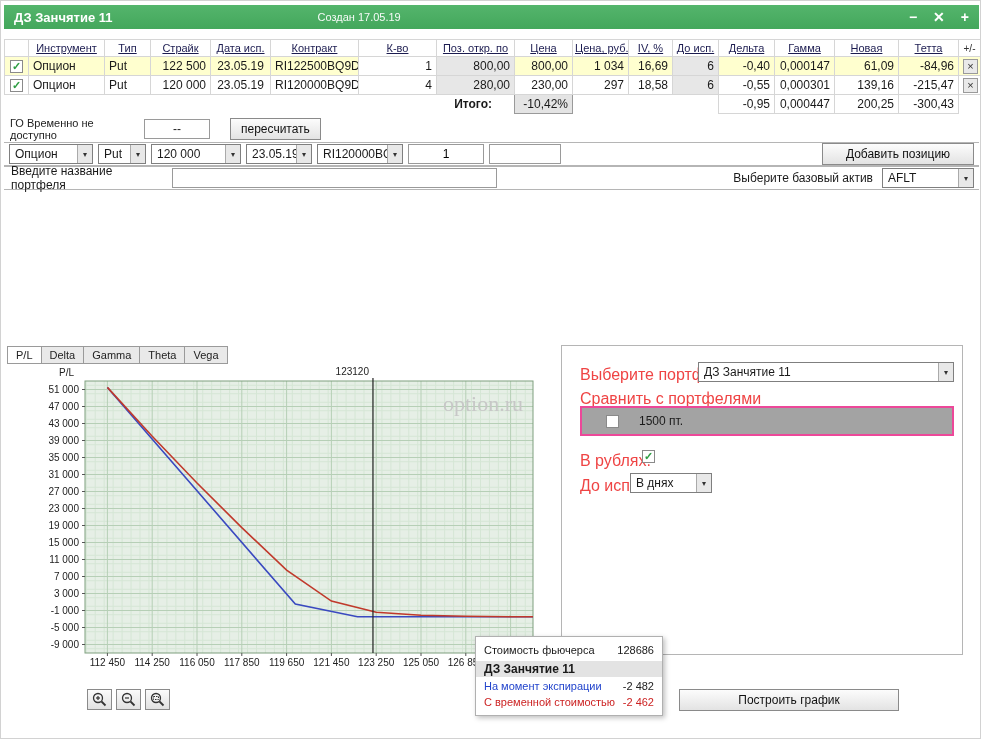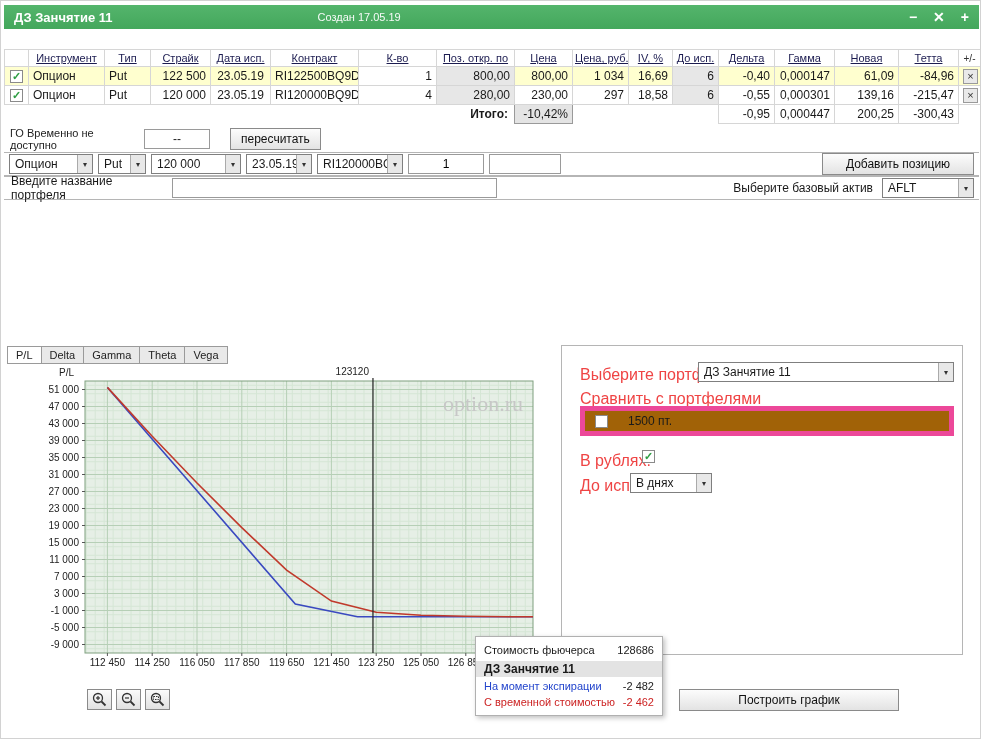--- a/index.html
+++ b/index.html
@@ -7,35 +7,35 @@
   .app{position:relative;width:981px;height:739px;background:#fff;border:1px solid #d2d2d2;overflow:hidden}
 
   
   .window{position:absolute;left:3px;top:4px;width:975px}
   .titlebar{height:24px;background:linear-gradient(var(--titlebar-top),var(--accent-green));display:flex;align-items:center;padding:0 10px;color:#fff}
   .tb-title{font-weight:bold;font-size:13px}
   .tb-created{margin-left:205px;font-size:11px;opacity:.95}
   .tb-controls{margin-left:auto;display:flex;gap:16px;align-items:center}
   .tb-btn{cursor:pointer;font-weight:bold;font-size:14px;line-height:1}
 
-  table.pos-table{width:975px;border-collapse:collapse;table-layout:fixed;margin-top:20px}
+  table.pos-table{width:975px;border-collapse:collapse;table-layout:fixed;margin-top:10px}
   .pos-table th{font-weight:normal;font-size:11px;padding:2px 2px;border:1px solid #d6d6d6;text-align:center;height:17px;white-space:nowrap;overflow:hidden}
   .hlink{text-decoration:underline;color:#1c1c50;cursor:pointer;white-space:nowrap}
   .hpm{font-size:10px;color:#333}
   .pos-table td{border:1px solid #d6d6d6;padding:1px 4px;height:19px;font-size:12px;white-space:nowrap;overflow:hidden}
   tr.ry td{background:var(--row-yellow)}
   tr.rw td{background:#fff}
   .pos-table td.gc{background:#e7e7e7}
   .pos-table td.wc{background:#fff}
   .al{text-align:left}.ar{text-align:right}.ac{text-align:center}
   .tc-c{text-align:center;padding:0}
   .cb{display:inline-block;width:13px;height:13px;border:1px solid #8a8a8a;background:#fff;font-size:11px;line-height:11px;text-align:center;color:#2f9e44;font-weight:bold;cursor:pointer;vertical-align:middle}
   .del{display:inline-block;width:15px;height:15px;border:1px solid #9a9a9a;background:#e9e9e9;font-size:11px;line-height:13px;text-align:center;color:#333;cursor:pointer;vertical-align:middle}
   tr.tot td{border:none;background:#fff}
-  tr.tot td.itogo{font-weight:bold;text-align:right;padding-right:6px}
+  tr.tot td.itogo{font-weight:bold;text-align:right;padding-right:22px}
   tr.tot td.ivtot{background:#e4e4e4;border:1px solid #9a9a9a;text-align:right}
   tr.tot td.num{border:1px solid #d6d6d6;text-align:right}
 
   .go-row{display:flex;align-items:center;margin-top:2px;height:26px}
   .go-label{width:134px;font-size:11px;line-height:12px;padding-left:6px;color:#222}
   .go-box{width:66px;height:20px;border:1px solid #9a9a9a;text-align:center;line-height:18px;margin-left:6px;background:#fff}
   .btn{height:22px;border:1px solid #8a8a8a;background:linear-gradient(#fcfcfc,#e3e3e3);font-family:inherit;font-size:12px;padding:0 10px;cursor:pointer;color:#111}
   .recalc{margin-left:20px}
 
   .sec-title{font-size:15px;font-weight:bold;margin:2px 0 1px 6px;line-height:18px;color:#111}
@@ -67,21 +67,21 @@
   .chart-panel{position:absolute;left:6px;top:2px;width:548px}
   #chart-mount{margin-top:1px}
   .zoom-row{position:absolute;left:86px;top:345px;display:flex;gap:4px}
   .zbtn{width:25px;height:21px;border:1px solid #8a8a8a;background:linear-gradient(#fbfbfb,#e1e1e1);display:flex;align-items:center;justify-content:center;padding:0;cursor:pointer}
 
   .right-panel{position:absolute;left:560px;top:2px;width:402px}
   .right-panel .tabs{margin-left:5px}
   .panel-box{border:1px solid #b5b5b5;background:#fff;height:310px;position:relative;margin-top:-1px}
   .rp-label{position:absolute;font-size:16px;color:#ef4444}
   .rp-sel-portfolio{position:absolute;left:136px;top:16px;width:256px}
-  .compare-box{position:absolute;left:18px;top:60px;width:374px;height:30px;border:5px solid #ec4899;display:flex;align-items:center;padding-left:10px;gap:20px;background:#a16207}
+  .compare-box{position:absolute;left:18px;top:60px;width:374px;height:30px;border:2px solid #ec4899;display:flex;align-items:center;padding-left:24px;gap:20px;background:#a3a3a3}
   .cb.un{color:transparent}
   .rub-cb{position:absolute;left:80px;top:104px}
   .rp-sel-days{position:absolute;left:68px;top:127px;width:82px}
   .build-btn{position:absolute;left:678px;top:345px;width:220px}
 
   .tooltip{position:absolute;left:474px;top:292px;width:188px;background:#fff;border:1px solid #b0b0b0;box-shadow:2px 2px 5px rgba(0,0,0,.25);padding:5px 8px;font-size:11px;z-index:5}
   .tt-row{display:flex;justify-content:space-between;line-height:16px}
   .tt-name{font-weight:bold;background:#e3e3e3;margin:3px -8px 1px;padding:1px 8px;font-size:12px}
   .tt-exp-l{color:#2244cc}
   .tt-exp-v{color:#222}

